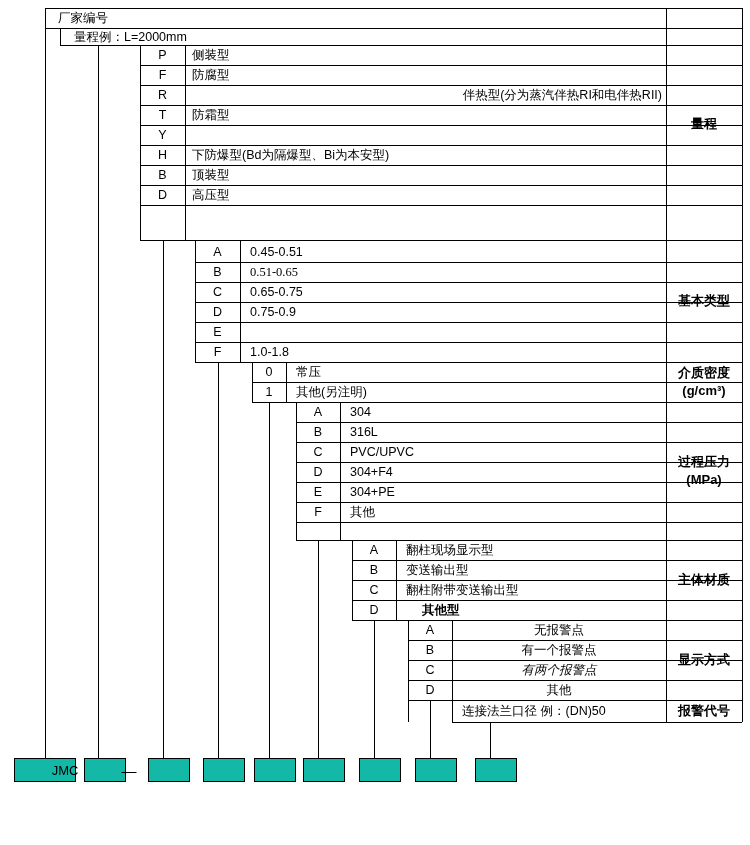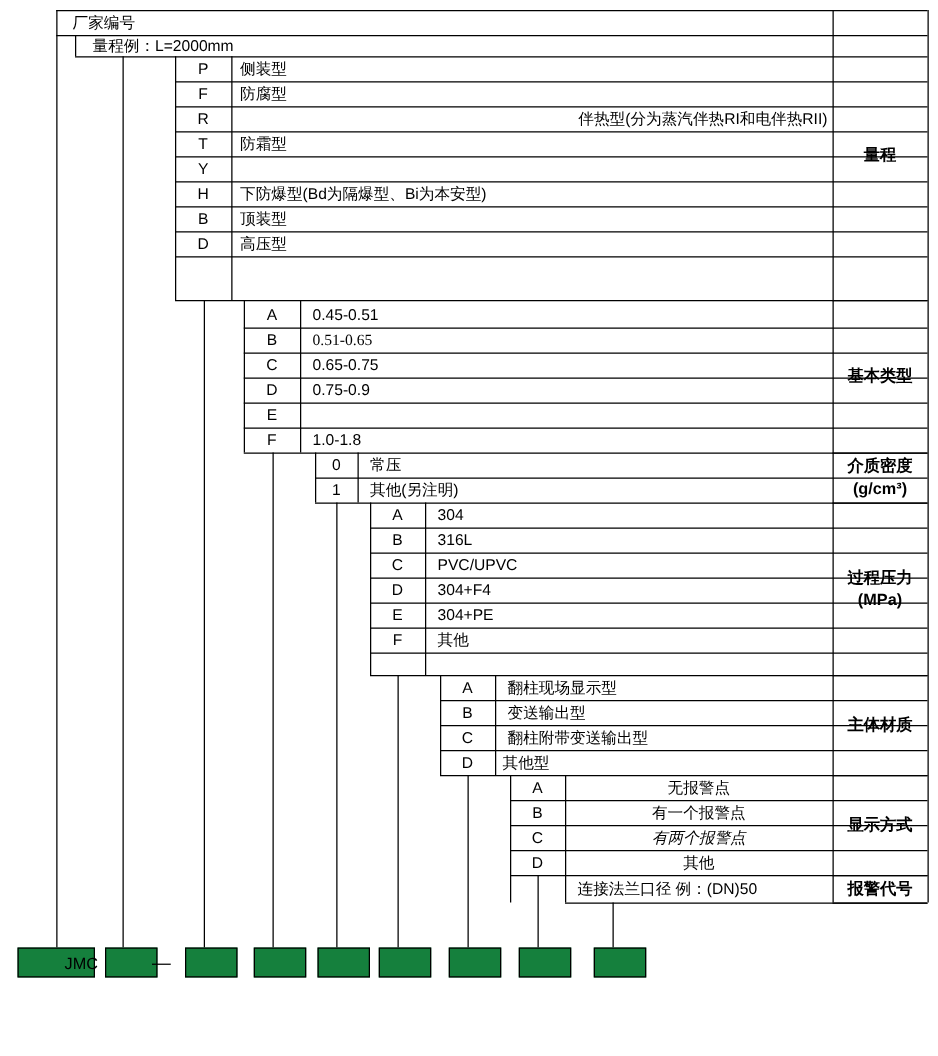--- a/index.html
+++ b/index.html
@@ -58,21 +58,21 @@
   .rightlabel span { display: block; }
 
   
   .codebox {
     position: absolute;
     border: 1px solid #000;
     display: flex;
     align-items: center;
     justify-content: center;
     font-size: 13px;
-    background: #15803d;
+    background: #14b8a6;
     padding-left: 40px;
   }
   .dash {
     position: absolute;
     font-size: 15px;
     color: #000;
     display: flex;
     align-items: center;
     justify-content: center;
   }
@@ -367,21 +367,21 @@
   <div class="cell center code" style="left:352px; top:580px; width:44px; height:20px;">
     <span>C</span>
     </div>
   <div class="cell left desc" style="left:406px; top:580px; width:254px; height:20px;">
     <span>翻柱附带变送输出型</span>
     </div>
 
   <div class="cell center code" style="left:352px; top:600px; width:44px; height:20px;">
     <span>D</span>
     </div>
-  <div class="cell left desc" style="left:402px; top:600px; width:254px; height:20px;">
+  <div class="cell left desc" style="left:422px; top:600px; width:254px; height:20px;font-weight:bold;">
     <span>其他型</span>
     </div>
 
   <div class="cell center code" style="left:408px; top:620px; width:44px; height:20px;">
     <span>A</span>
     </div>
   <div class="cell center desc" style="left:452px; top:620px; width:214px; height:20px;">
     <span>无报警点</span>
     </div>
 

